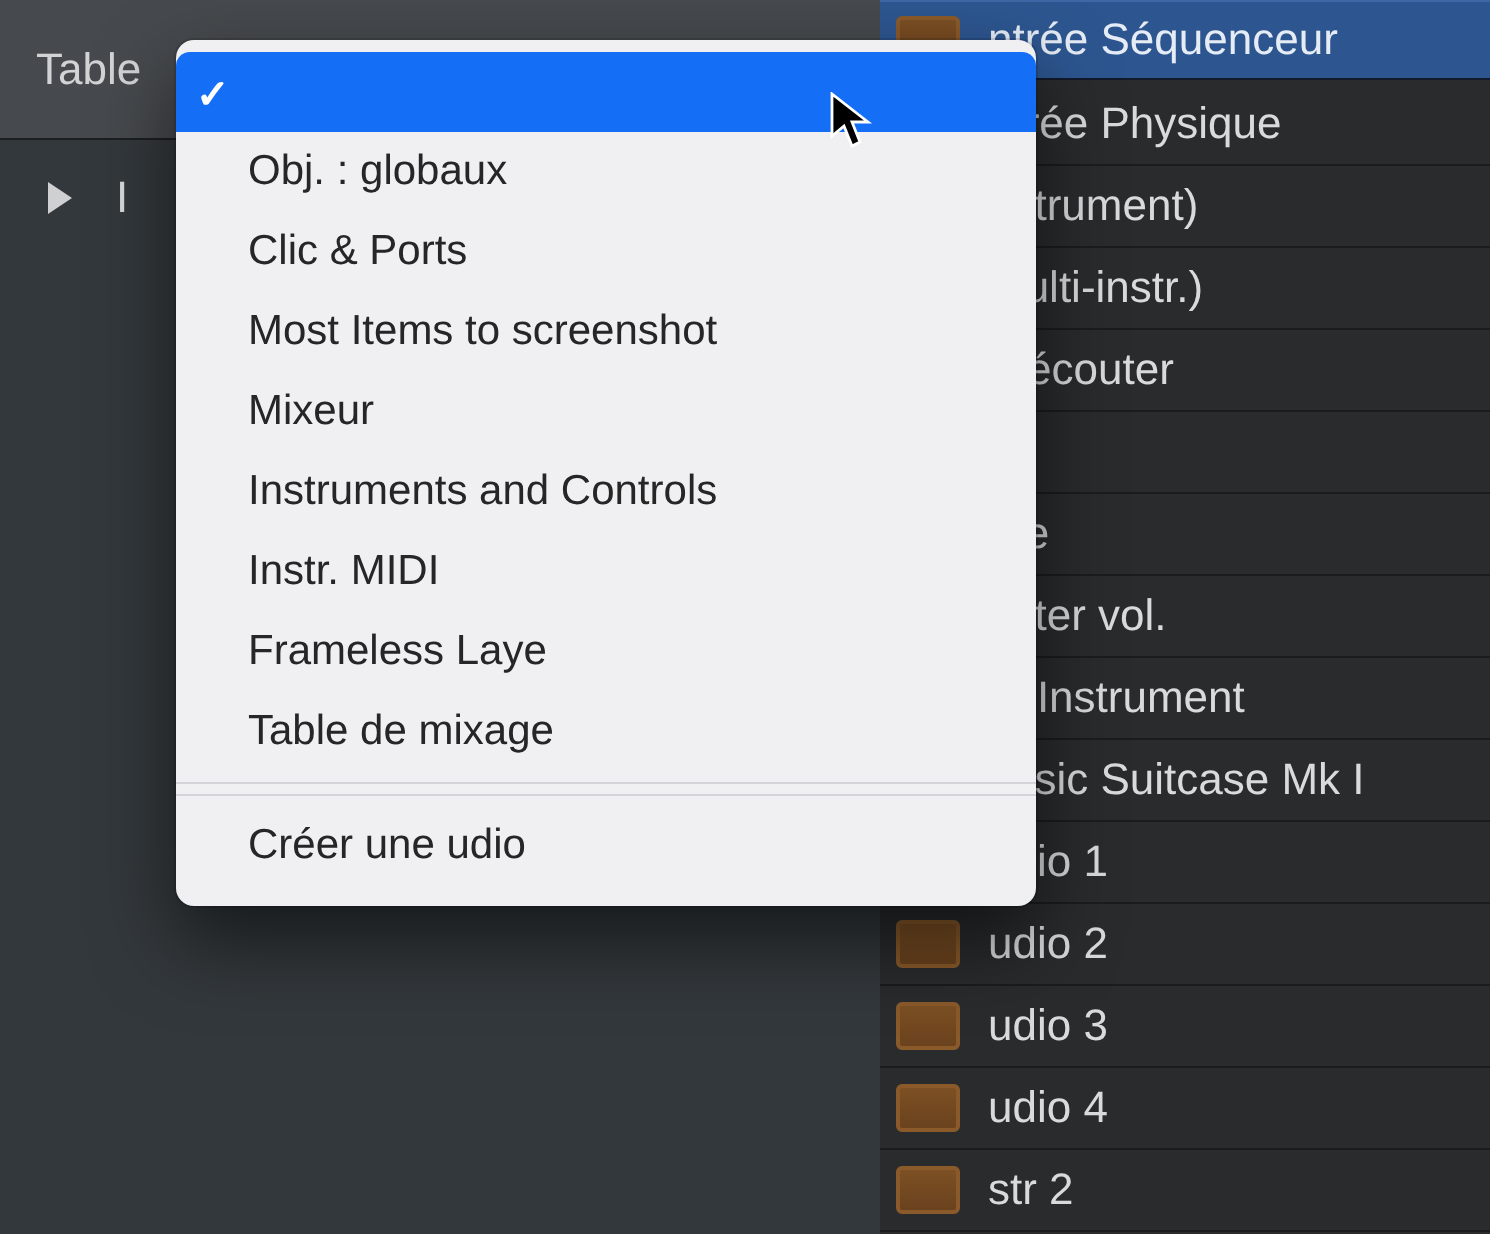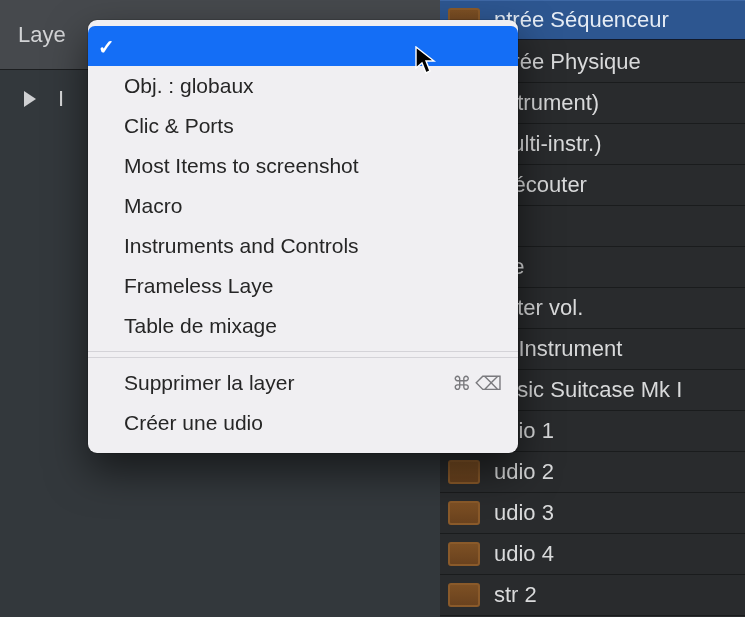--- a/index.html
+++ b/index.html
@@ -95,21 +95,21 @@
     position: absolute; left: 415px; top: 46px;
     pointer-events: none;
   }
   .cursor svg { display: block; }
 </style>
 </head>
 <body>
 
 <div class="bg-left">
   <div class="bg-left-top">
-    <span>Laye</span>
+    <span>Table</span>
   </div>
   <div class="bg-left-row">
     <span class="arrow"></span>
     <span>I</span>
   </div>
 </div>
 
 <div class="bg-right">
   <div class="right-header">
     <span class="right-icon"></span>
@@ -182,40 +182,36 @@
     <div class="drop-item">
       <span>Obj. : globaux</span>
     </div>
     <div class="drop-item">
       <span>Clic &amp; Ports</span>
     </div>
     <div class="drop-item">
       <span>Most Items to screenshot</span>
     </div>
     <div class="drop-item">
-      <span>Macro</span>
+      <span>Mixeur</span>
     </div>
     <div class="drop-item">
       <span>Instruments and Controls</span>
+    </div>
+    <div class="drop-item">
+      <span>Instr. MIDI</span>
     </div>
     <div class="drop-item">
       <span>Frameless Laye</span>
     </div>
     <div class="drop-item">
       <span>Table de mixage</span>
     </div>
     <div class="drop-sep"></div>
     <div class="drop-sep"></div>
-    <div class="drop-item">
-      <span>Supprimer la layer</span>
-      <span class="shortcut">
-        <span>⌘</span>
-        <span>⌫</span>
-      </span>
-    </div>
     <div class="drop-item">
       <span>Créer une udio</span>
     </div>
   </div>
 
 <div class="cursor">
   <svg width="24" height="30" viewBox="0 0 24 30">
     <path d="M1 1 L1 22 L7 17 L11 27 L15 25 L11 15 L19 15 Z" fill="#000" stroke="#fff" stroke-width="1.4"></path>
   </svg>
 </div>

